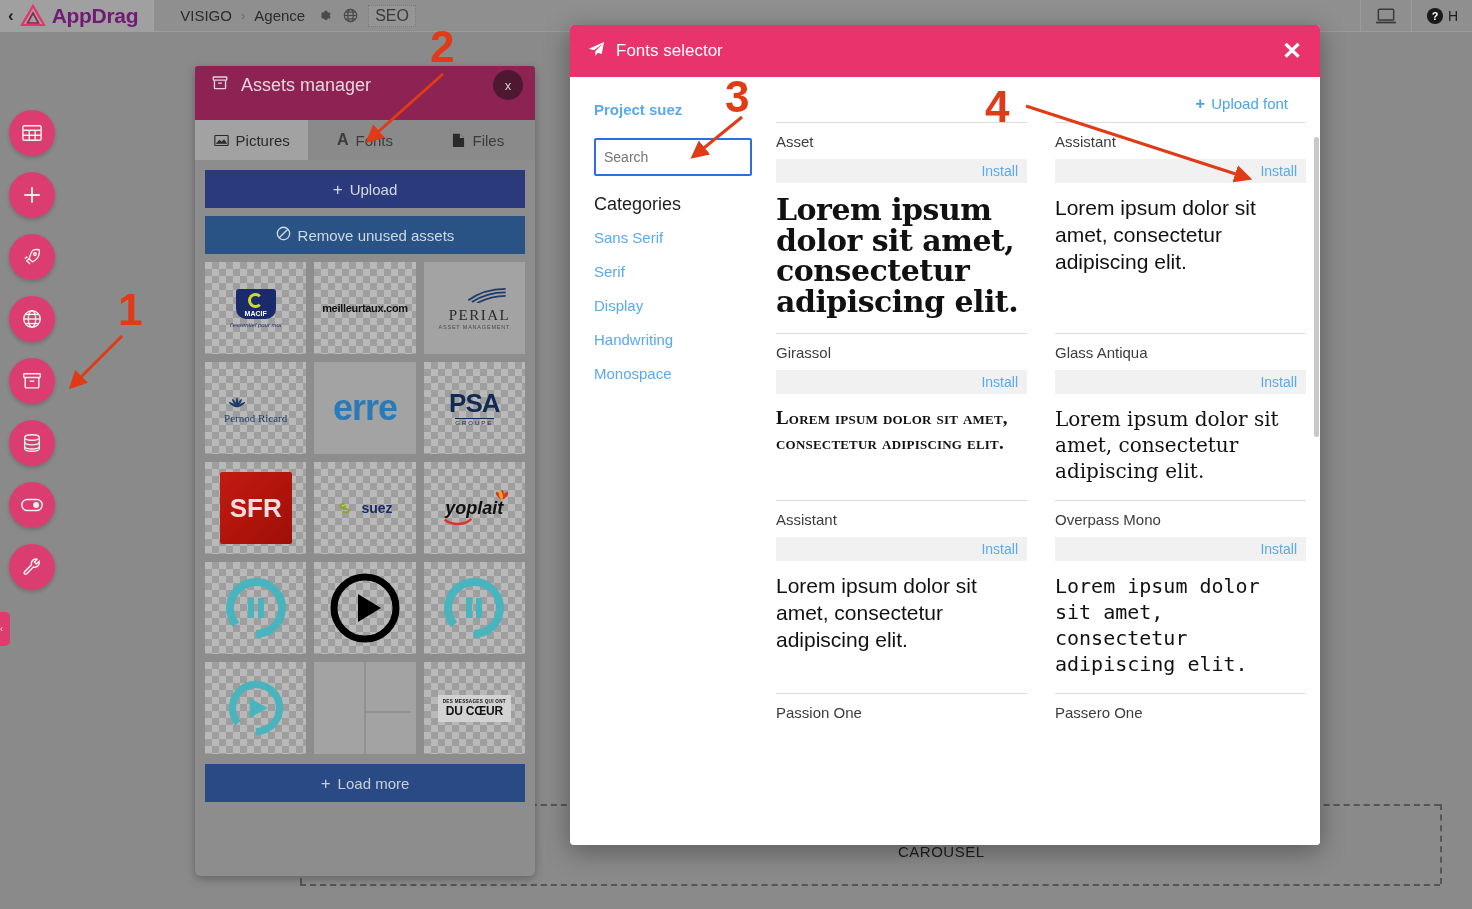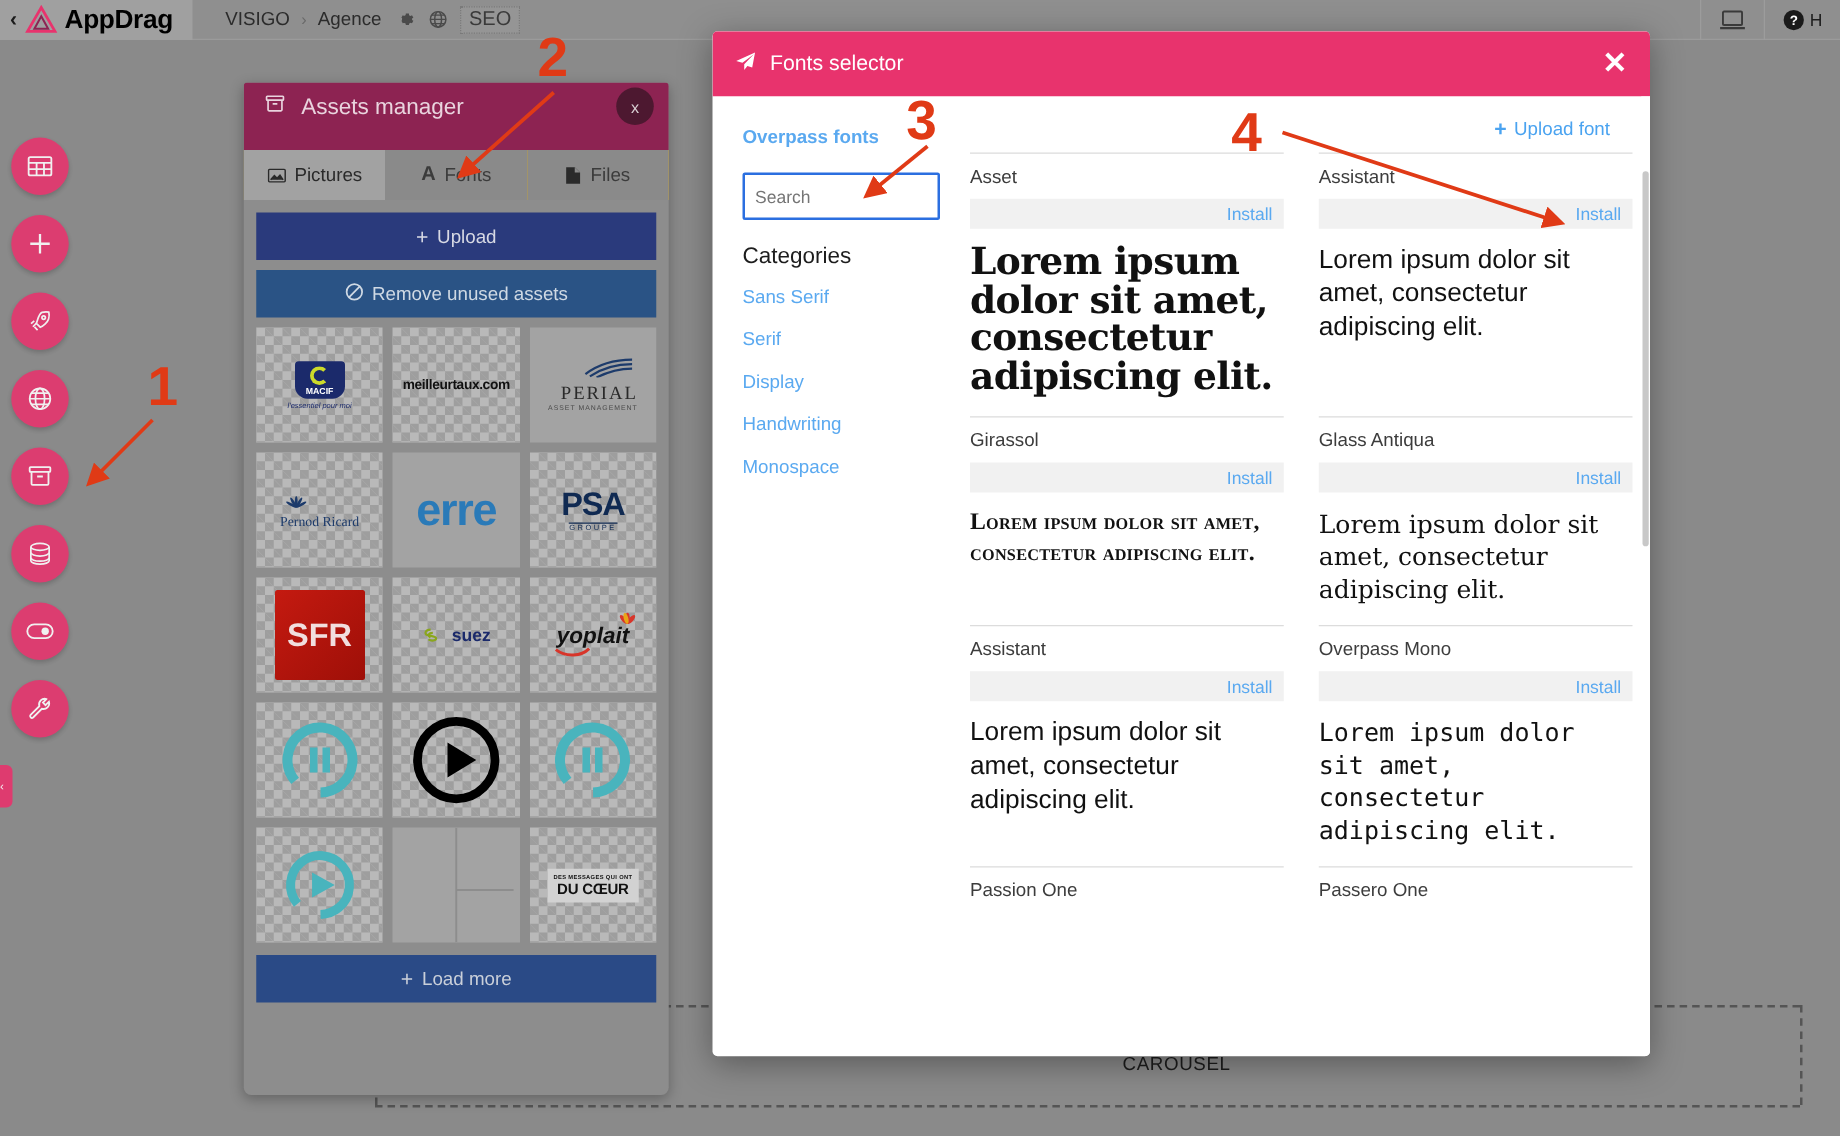--- a/index.html
+++ b/index.html
@@ -15,21 +15,21 @@
 
   
   #topbar {
     position:absolute; left:0; top:0; width:1472px; height:32px;
     background:#8f8f8f; display:flex; align-items:center;
     border-bottom:1px solid #9b9b9b;
   }
   #topbar .back { margin:0 6px 0 8px; font-size:17px; color:#1a1a1a; font-weight:700; line-height:1; }
   .logo-mark { width:26px; height:24px; position:relative; margin-right:6px; }
   .logo-mark svg { display:block; }
-  .brand { font-size:21px; font-weight:bold; color:#000000; letter-spacing:-0.3px; }
+  .brand { font-size:21px; font-weight:bold; color:#701a75; letter-spacing:-0.3px; }
   #topbar .brandbg {
     display:flex; align-items:center; height:32px; padding-right:16px;
     background:#a0a0a0;
   }
   .crumbs { display:flex; align-items:center; gap:9px; margin-left:26px; font-size:15px; color:#2b2b2b; }
   .crumb-sep { color:#6a6a6a; font-size:13px; }
   .seo-box {
     border:1px dotted #7a7a7a; padding:1px 6px; font-size:16px; color:#3a3a3a;
     background:#959595;
   }
@@ -511,21 +511,21 @@
           <path d="M17 1L1 8.2l5.3 1.6L16 2.6 7.8 11v5l2.7-3.4 4.1 1.3z"></path>
         </svg>
       </span>
       <span class="ftitle">Fonts selector</span>
       <span class="fx">✕</span>
     </div>
 
     <div id="fonts-body">
 
       <div id="fonts-left">
-        <div class="proj-link">Overpass fonts</div>
+        <div class="proj-link">Project suez</div>
         <input id="search-input" type="text" placeholder="Search" style="">
         <div class="cats-title">Categories</div>
         <div class="cat">Sans Serif</div>
         <div class="cat">Serif</div>
         <div class="cat">Display</div>
         <div class="cat">Handwriting</div>
         <div class="cat">Monospace</div>
       </div>
 
       <div id="fonts-right">

